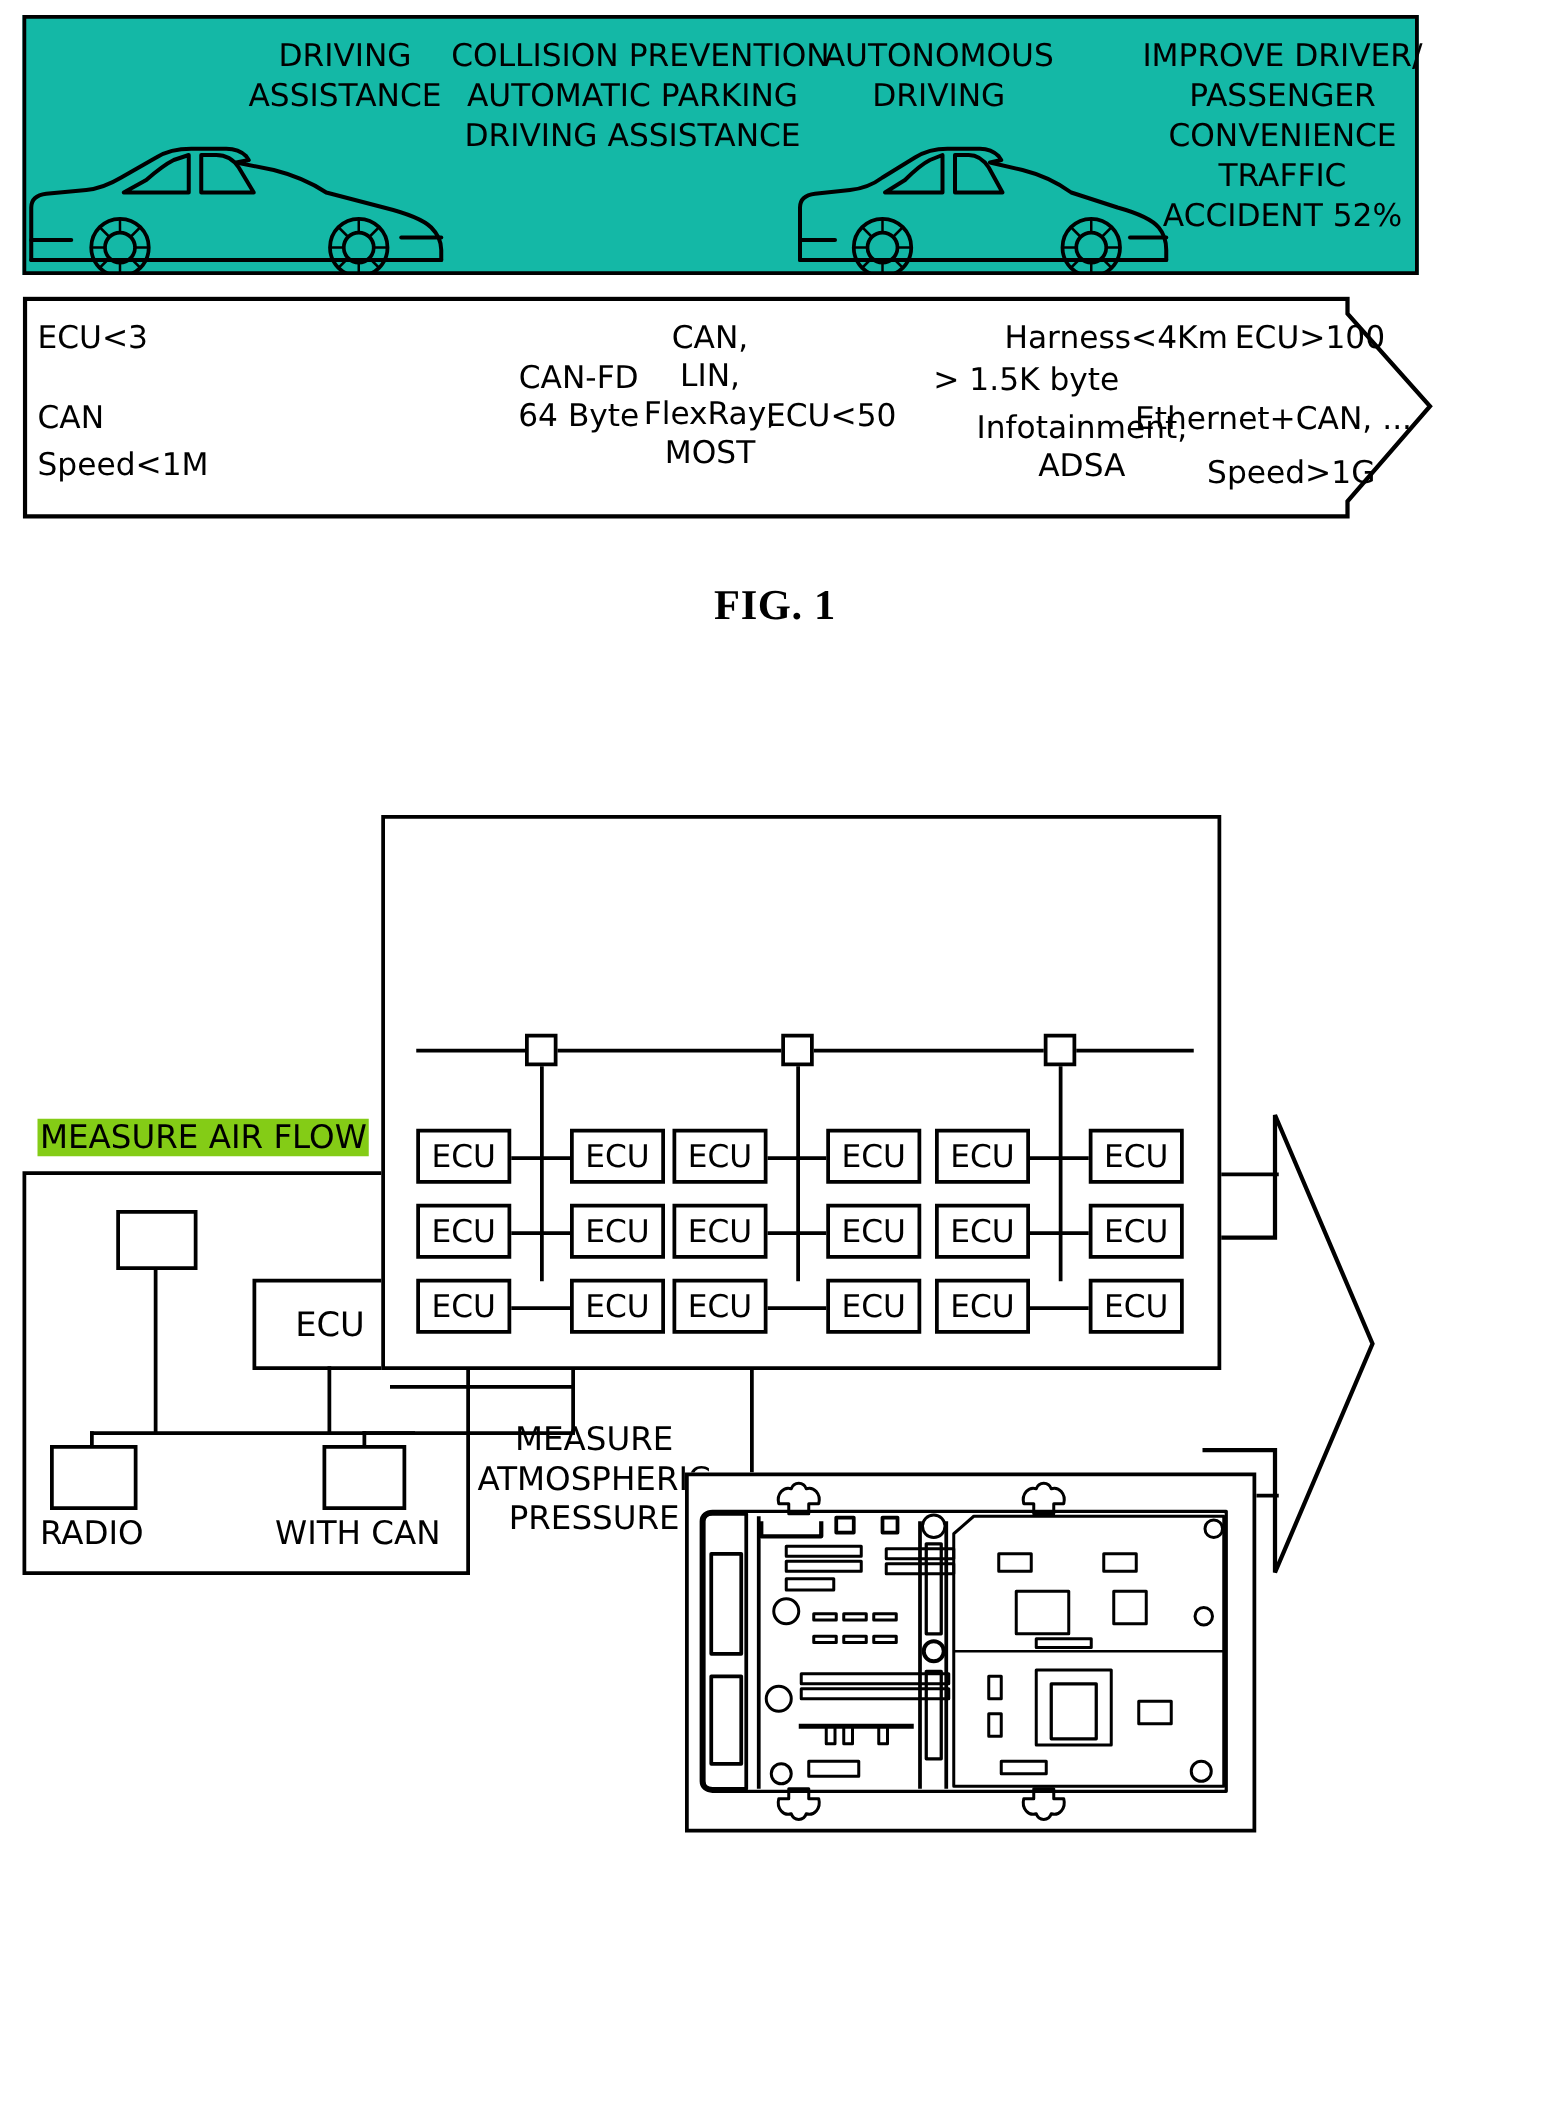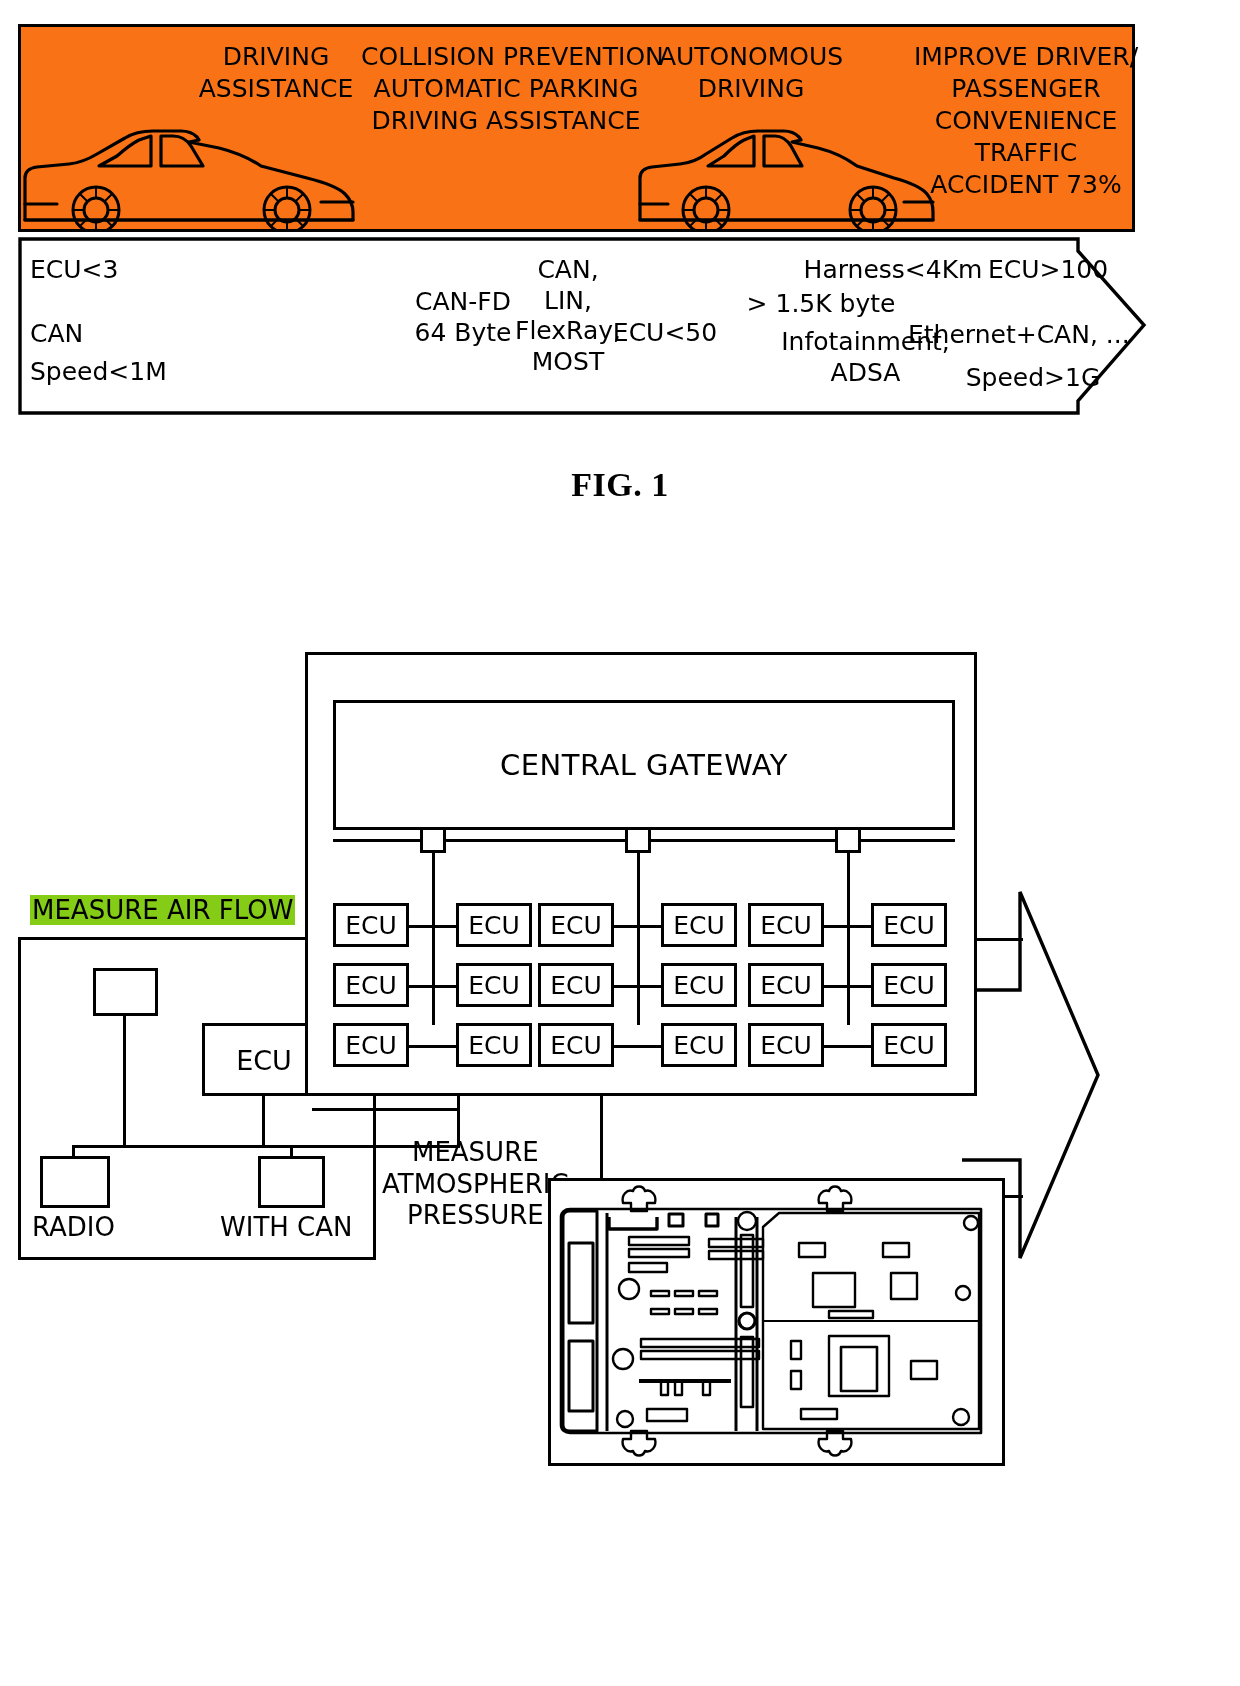--- a/index.html
+++ b/index.html
@@ -15,22 +15,21 @@
     overflow: hidden;
   }
   .page { position: absolute; inset: 0; }
 
   
   #fig1-box {
     position: absolute;
     left: 18px; top: 12px;
     width: 1117px; height: 208px;
     border: 3px solid #000;
-    background: #f97316;
-    margin-top: 12px;
+    background: #14b8a6;
   }
   .f1-col { position: absolute; text-align: center; line-height: 1.28; font-size: 25px; }
   #f1-col-1 { left: 150px;  top: 14px;  width: 210px; }
   #f1-col-2 { left: 340px;  top: 14px;  width: 290px; }
   #f1-col-3 { left: 620px;  top: 14px;  width: 220px; }
   #f1-col-4 { left: 890px;  top: 14px;  width: 230px; }
   .f1-line { display: block; white-space: nowrap; }
 
   
   #car-left  { position: absolute; left: 0px;   top: 95px; width: 340px; height: 110px; }
@@ -158,21 +157,21 @@
     <div class="f1-col" id="f1-col-3">
       <span class="f1-line">AUTONOMOUS</span>
       <span class="f1-line">DRIVING</span>
     </div>
 
     <div class="f1-col" id="f1-col-4">
       <span class="f1-line">IMPROVE DRIVER/</span>
       <span class="f1-line">PASSENGER</span>
       <span class="f1-line">CONVENIENCE</span>
       <span class="f1-line">TRAFFIC</span>
-      <span class="f1-line">ACCIDENT 73%</span>
+      <span class="f1-line">ACCIDENT 52%</span>
     </div>
 
     <svg id="car-left" viewBox="0 0 340 110">
       <g fill="none" stroke="#000" stroke-width="3.2" stroke-linejoin="round" stroke-linecap="round">
         <path d="M4,78 L4,56 C4,50 8,46 16,45 L48,42 C58,41 66,38 76,32
                  L104,16 C112,11 120,9 132,9 L160,9 C168,9 172,11 176,15
                  L178,18 L168,20 L198,26 C214,30 228,36 240,44
                  L286,56 C306,61 318,66 324,72 C330,78 332,84 332,90
                  L332,98 L4,98 Z"></path>
         <path d="M118,18 C112,21 104,27 96,34 L78,44 L130,44 L130,14 Z"></path>
@@ -336,23 +335,20 @@
     <div class="wire v" style="left:123px; top:416px; height:132px;"></div>
     <div class="wire h" style="left:72px;  top:545px; width:260px;"></div>
     <div class="wire v" style="left:72px;  top:545px; height:13px;"></div>
     <div class="wire v" style="left:290px; top:545px; height:13px;"></div>
     <div class="wire v" style="left:262px; top:493px; height:55px;"></div>
     <div class="wire h" style="left:312px; top:508px; width:148px;"></div>
     <div class="wire v" style="left:457px; top:496px; height:50px;"></div>
     <div class="wire h" style="left:290px; top:545px; width:170px;"></div>
 
     <div id="gw-panel">
-      <div id="gw-inner">
-        <span>CENTRAL GATEWAY</span>
-      </div>
 
       <div class="wire h" style="left:25px; top:184px; width:622px;"></div>
 
       <div class="node" style="left:112px; top:172px;"></div>
       <div class="node" style="left:317px; top:172px;"></div>
       <div class="node" style="left:527px; top:172px;"></div>
 
       <div class="wire v" style="left:124px; top:198px; height:172px;"></div>
       <div class="wire v" style="left:329px; top:198px; height:172px;"></div>
       <div class="wire v" style="left:539px; top:198px; height:172px;"></div>

